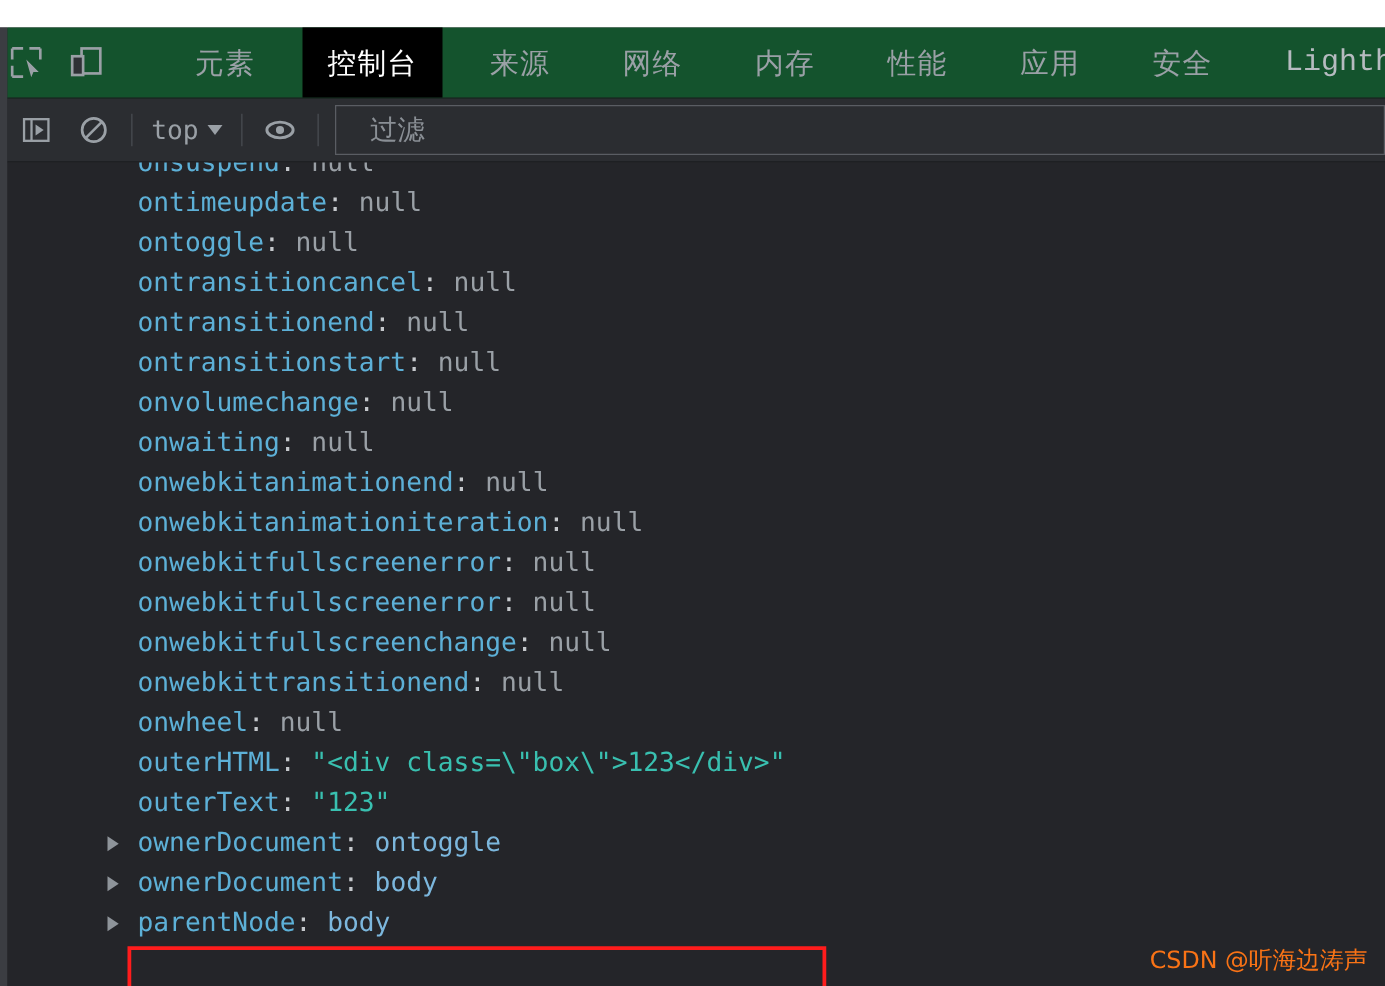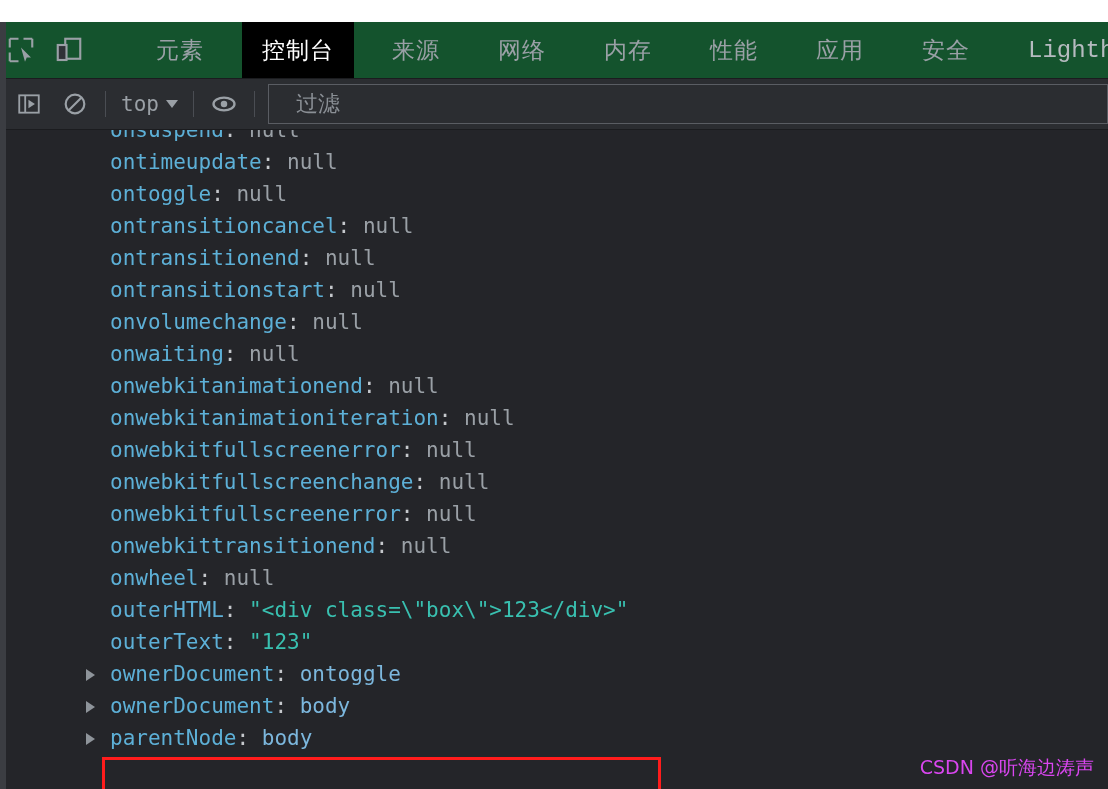--- a/index.html
+++ b/index.html
@@ -198,21 +198,21 @@
     height: 40px;
     border: 3px solid #ff1c1c;
     box-sizing: border-box;
     pointer-events: none;
   }
 
   .watermark {
     position: absolute;
     right: 14px;
     bottom: 8px;
-    color: #d946ef;
+    color: #f97316;
     font-size: 19px;
     font-family: "DejaVu Sans", "Liberation Sans", sans-serif;
   }
 </style>
 </head>
 <body>
 
 <div id="devtools">
 
   <div class="page-strip"></div>
@@ -293,22 +293,22 @@
         <div class="log-line"><span class="k">ontimeupdate</span><span class="colon">: </span><span class="v-null">null</span></div>
         <div class="log-line"><span class="k">ontoggle</span><span class="colon">: </span><span class="v-null">null</span></div>
         <div class="log-line"><span class="k">ontransitioncancel</span><span class="colon">: </span><span class="v-null">null</span></div>
         <div class="log-line"><span class="k">ontransitionend</span><span class="colon">: </span><span class="v-null">null</span></div>
         <div class="log-line"><span class="k">ontransitionstart</span><span class="colon">: </span><span class="v-null">null</span></div>
         <div class="log-line"><span class="k">onvolumechange</span><span class="colon">: </span><span class="v-null">null</span></div>
         <div class="log-line"><span class="k">onwaiting</span><span class="colon">: </span><span class="v-null">null</span></div>
         <div class="log-line"><span class="k">onwebkitanimationend</span><span class="colon">: </span><span class="v-null">null</span></div>
         <div class="log-line"><span class="k">onwebkitanimationiteration</span><span class="colon">: </span><span class="v-null">null</span></div>
         <div class="log-line"><span class="k">onwebkitfullscreenerror</span><span class="colon">: </span><span class="v-null">null</span></div>
+        <div class="log-line"><span class="k">onwebkitfullscreenerror</span><span class="colon">: </span><span class="v-null">null</span></div>
         <div class="log-line"><span class="k">onwebkitfullscreenchange</span><span class="colon">: </span><span class="v-null">null</span></div>
-        <div class="log-line"><span class="k">onwebkitfullscreenerror</span><span class="colon">: </span><span class="v-null">null</span></div>
         <div class="log-line"><span class="k">onwebkittransitionend</span><span class="colon">: </span><span class="v-null">null</span></div>
         <div class="log-line"><span class="k">onwheel</span><span class="colon">: </span><span class="v-null">null</span></div>
         <div class="log-line"><span class="k">outerHTML</span><span class="colon">: </span><span class="v-str">"&lt;div class=\"box\"&gt;123&lt;/div&gt;"</span></div>
         <div class="log-line"><span class="k">outerText</span><span class="colon">: </span><span class="v-str">"123"</span></div>
         <div class="log-line"><span class="tri"></span><span class="k">ownerDocument</span><span class="colon">: </span><span class="v-node">ontoggle</span></div>
         <div class="log-line"><span class="tri"></span><span class="k">ownerDocument</span><span class="colon">: </span><span class="v-node">body</span></div>
         <div class="log-line"><span class="tri"></span><span class="k">parentNode</span><span class="colon">: </span><span class="v-node">body</span></div>
       </div>
     <div class="highlight-box"></div>
   </div>

